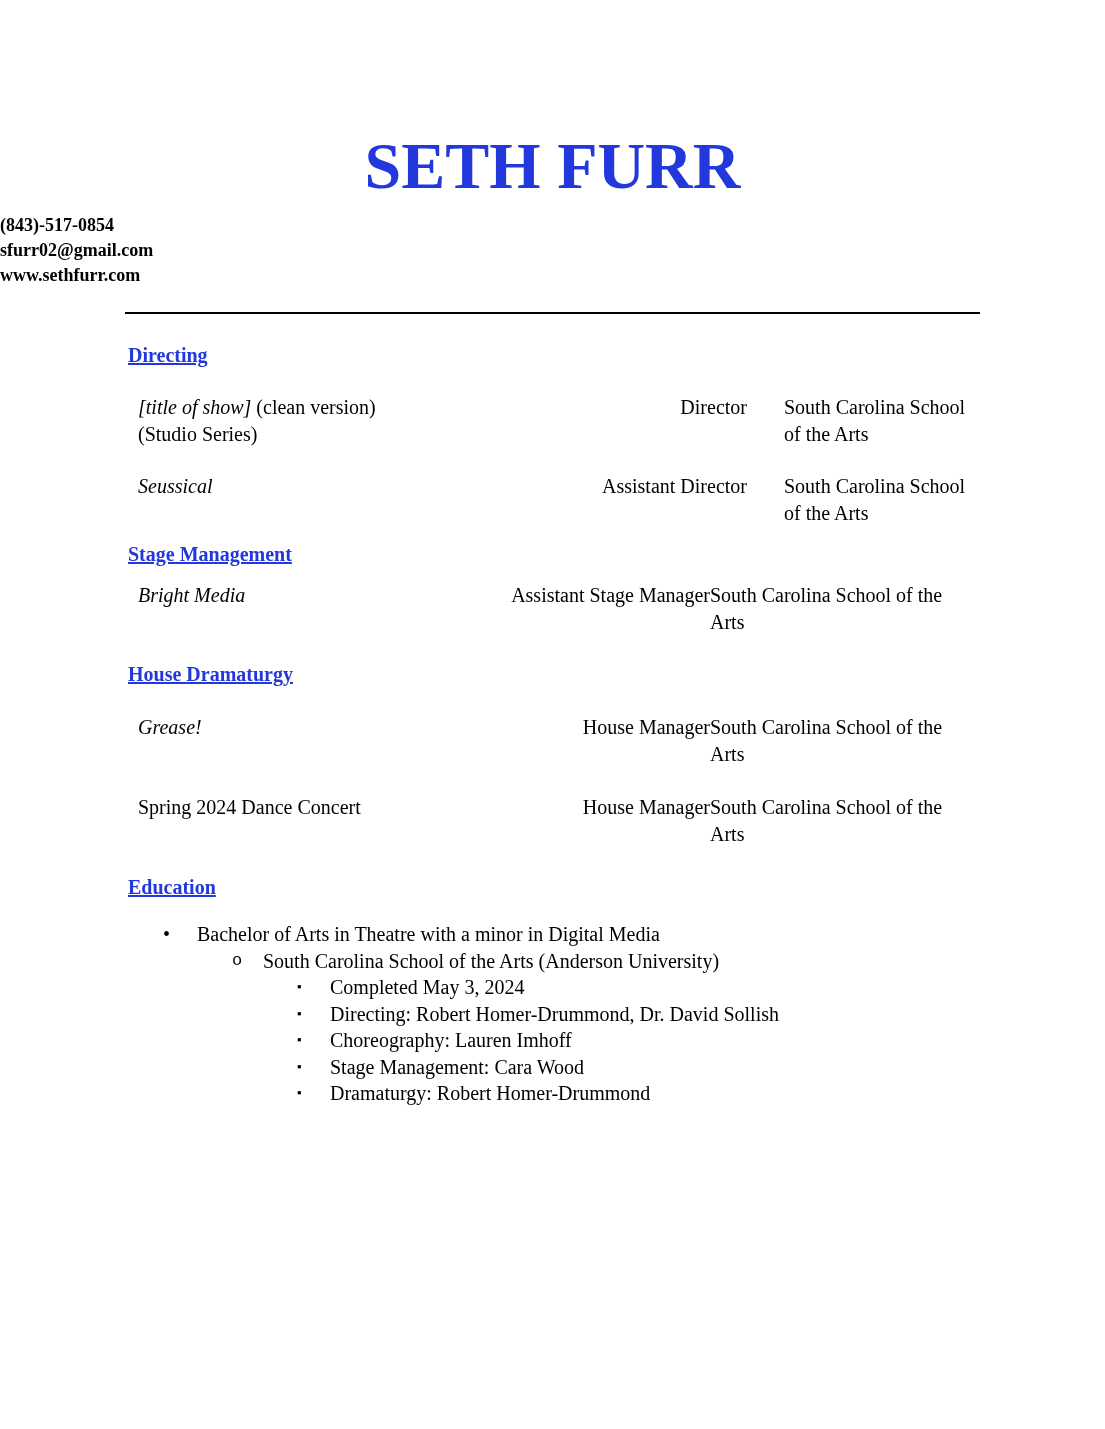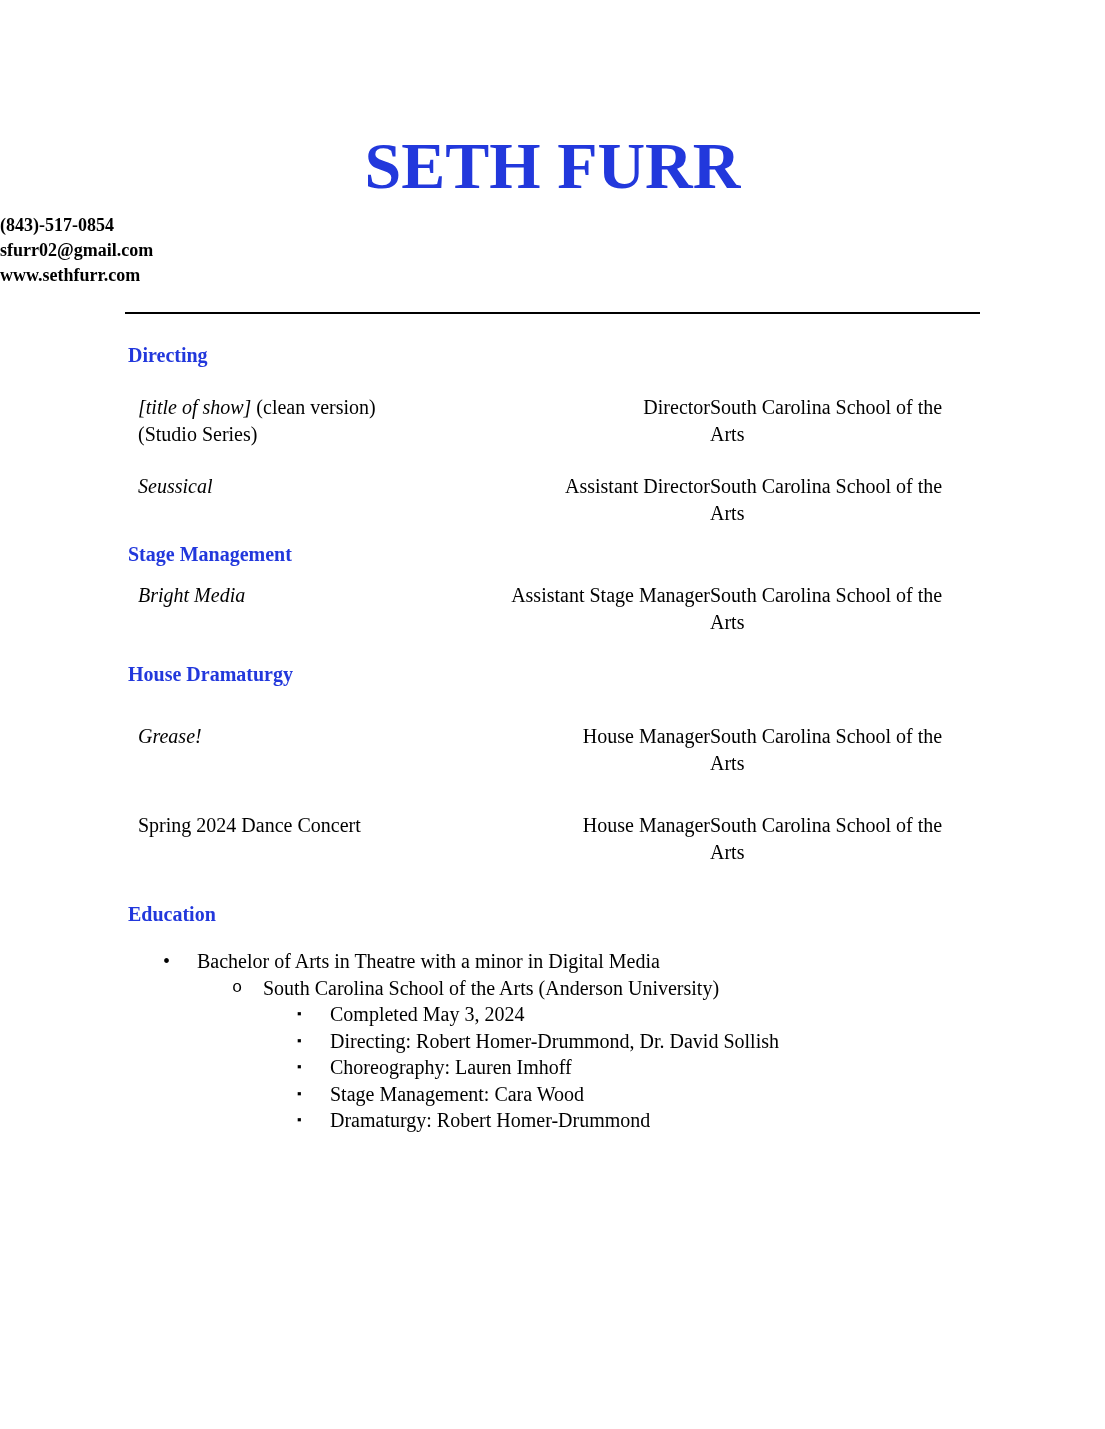--- a/index.html
+++ b/index.html
@@ -34,26 +34,27 @@
     border: none;
     border-top: 2px solid #000000;
     height: 0;
   }
   .content { margin: 0 125px 0 128px; font-size: 20px; }
   .sec-heading {
     font-size: 20px;
     line-height: 27px;
     font-weight: bold;
     color: var(--blue);
+    text-decoration: underline;
   }
   .mt28 { margin-top: 28px; }
   .mt26 { margin-top: 14px; }
-  .mt25 { margin-top: 25px; }
+  .mt25 { margin-top: 25px; gap: 37px; }
   .mt20 { margin-top: 20px; }
-  .mt19 { margin-top: 35px; }
+  .mt19 { margin-top: 26px; }
   .row {
     display: flex;
     padding-left: 10px;
     font-size: 20px;
     line-height: 27px;
   }
   .row .c1 { width: 305px; flex: none; padding-right: 10px; }
   .row .c2 { width: 267px; flex: none; text-align: right; }
   .row .c3 { flex: 1; }
   .it { font-style: italic; }

